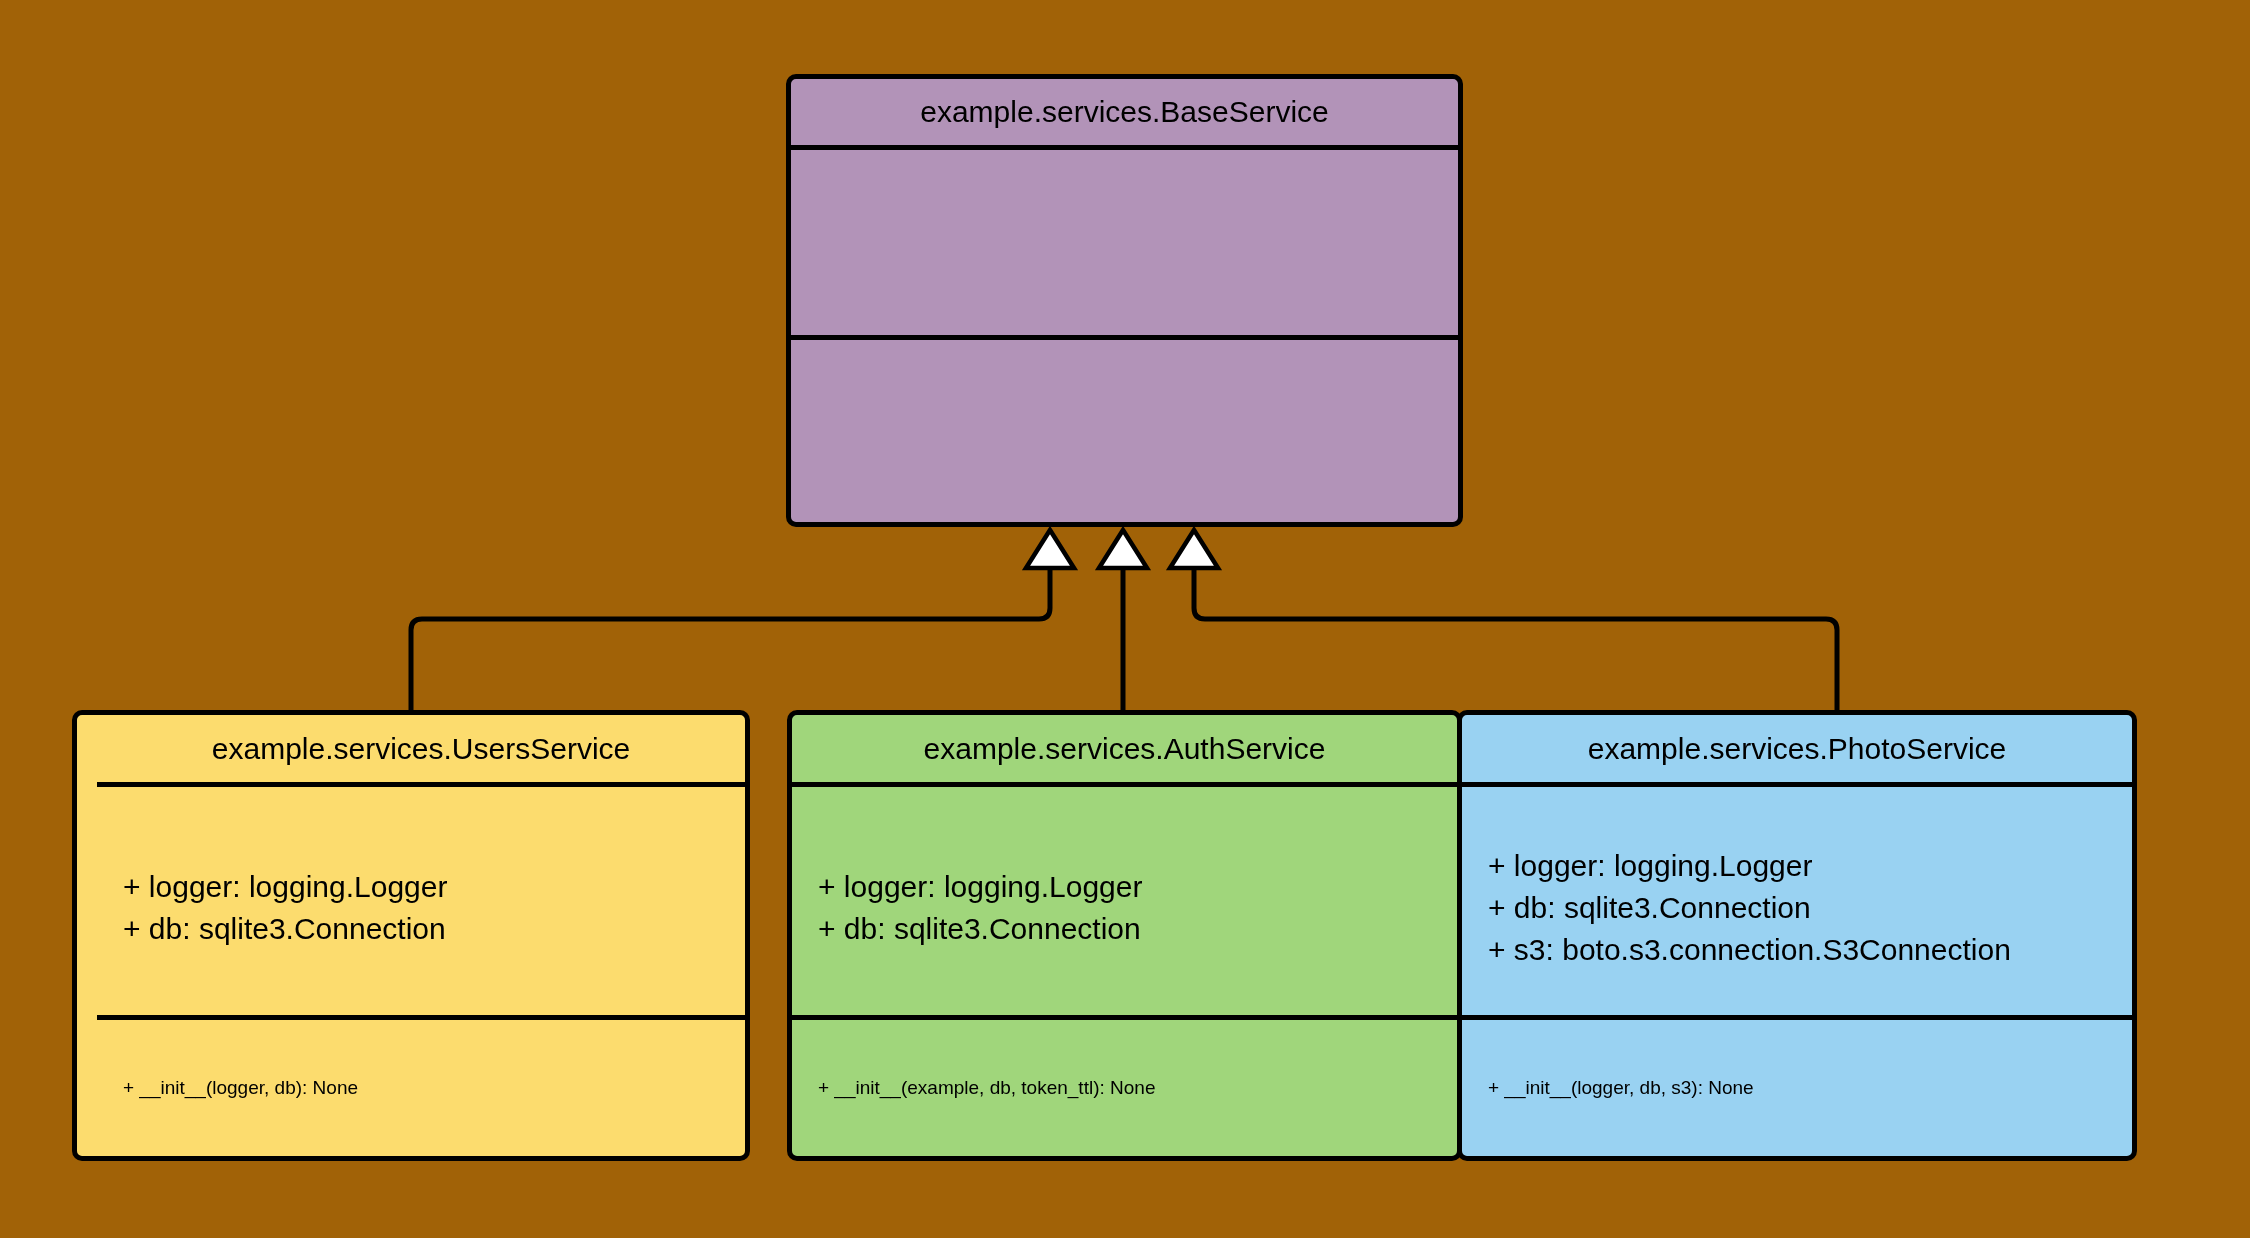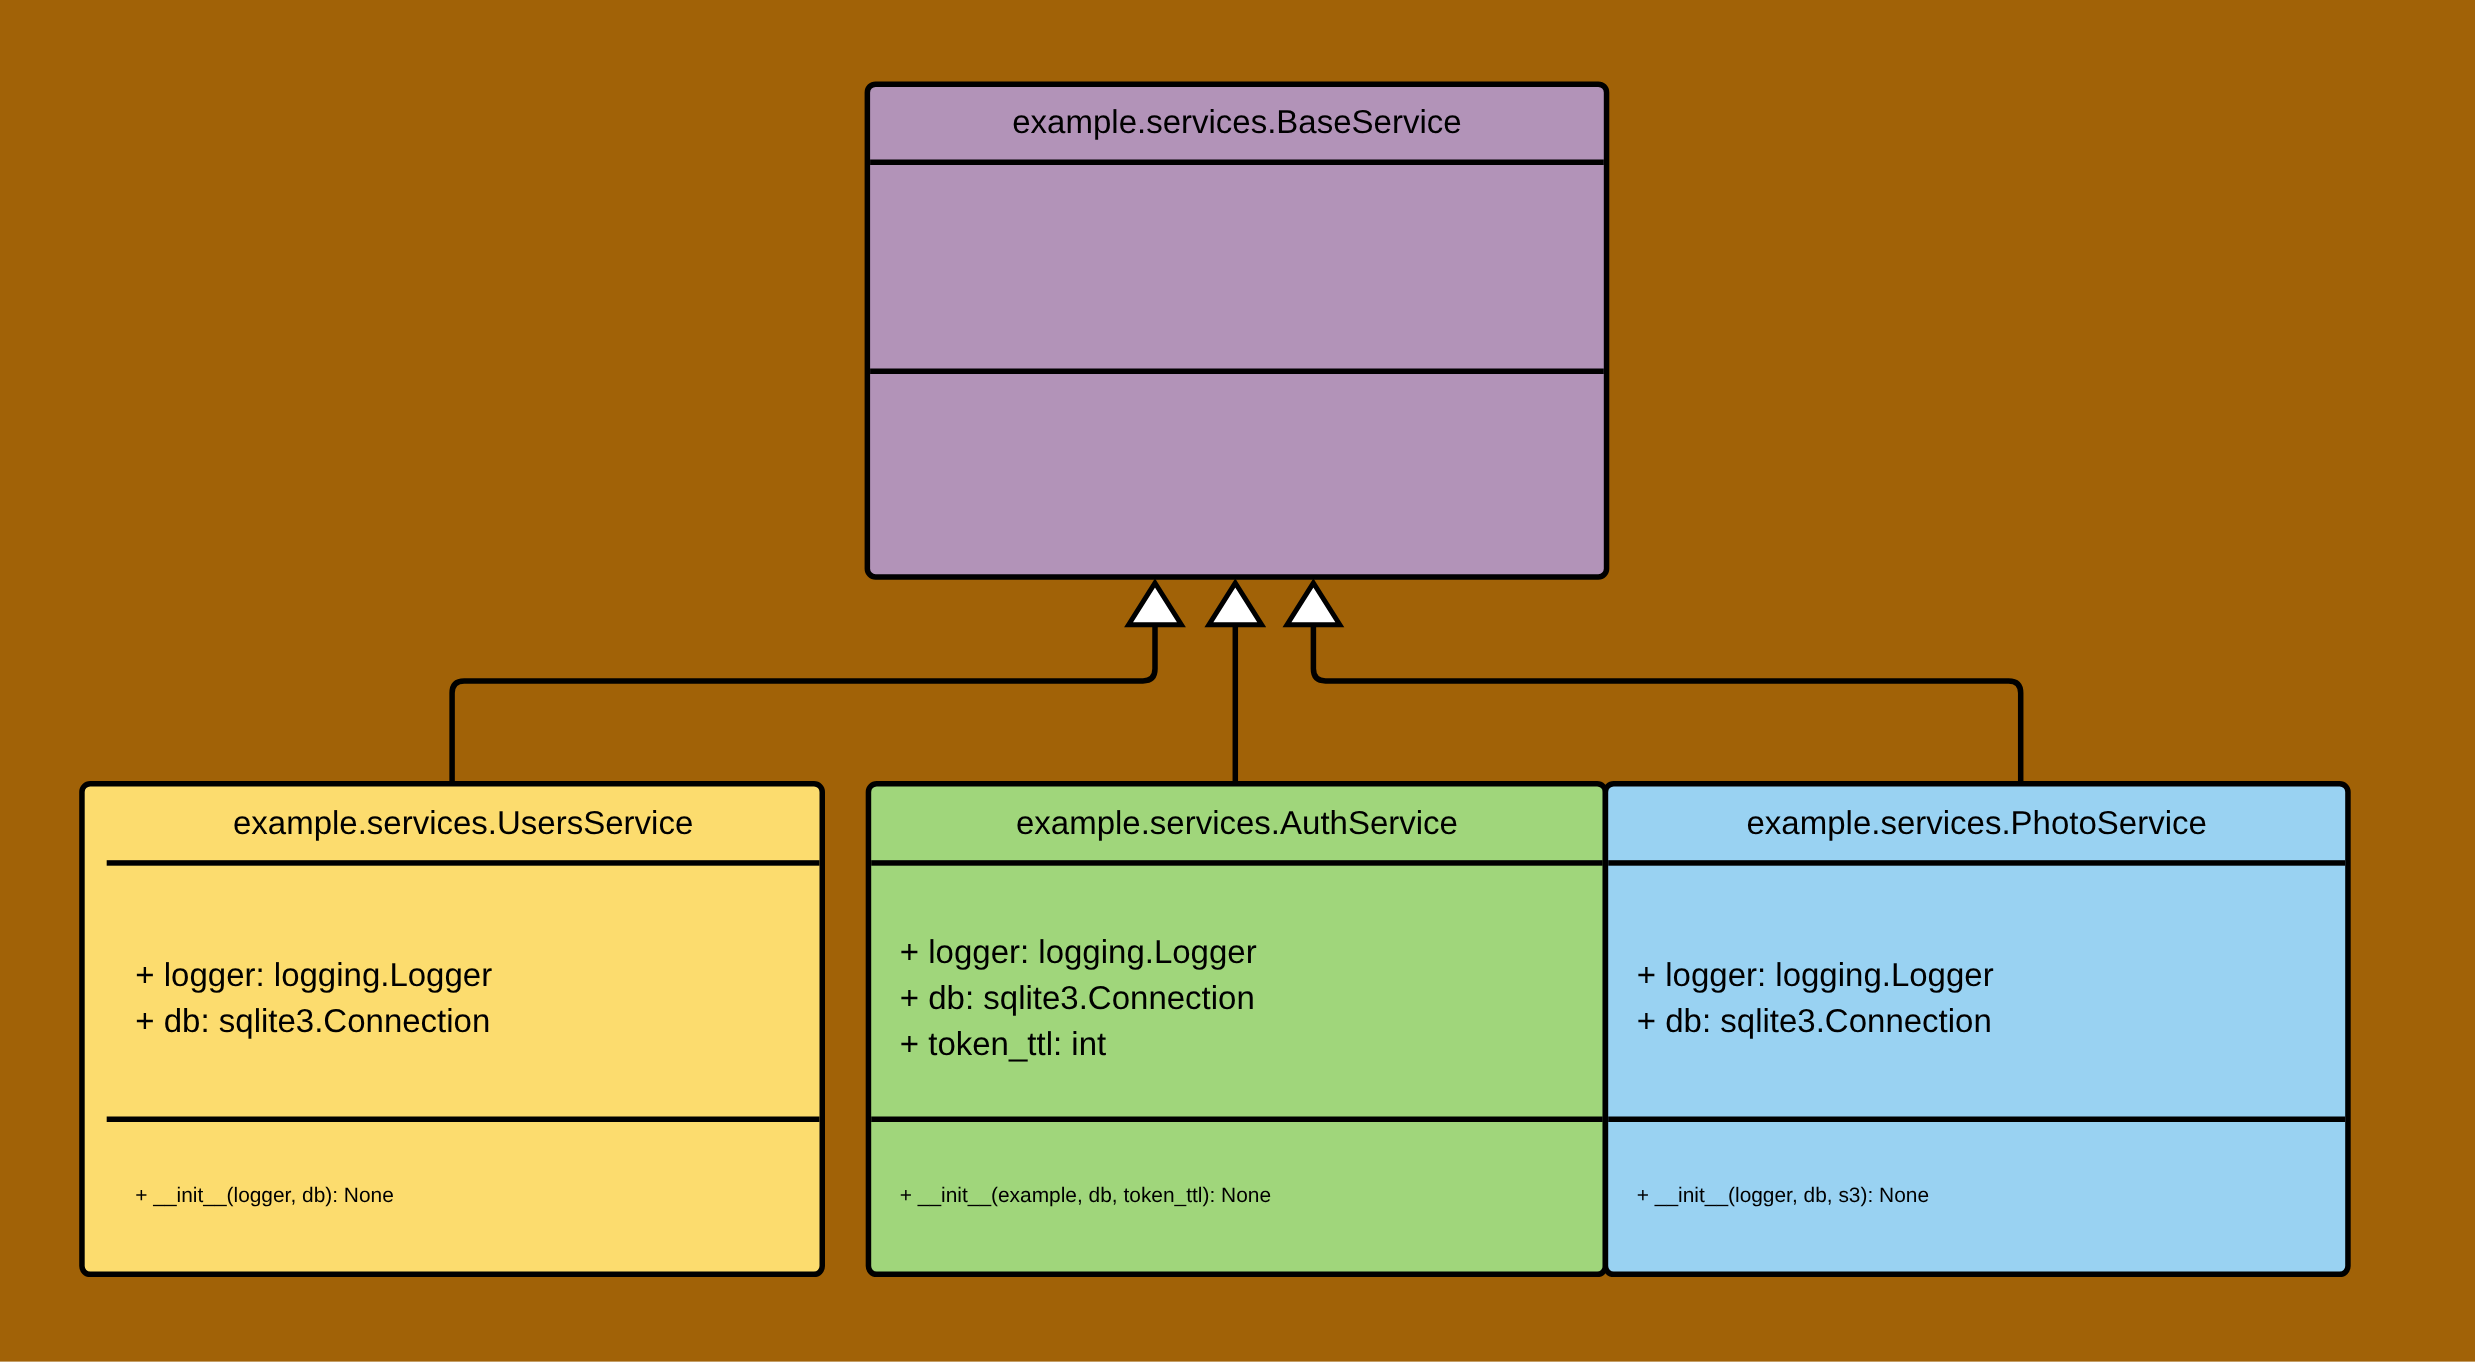--- a/index.html
+++ b/index.html
@@ -124,31 +124,31 @@
     <div class="uml-methods">
       <div class="uml-line">+ __init__(logger, db): None</div>
     </div>
   </div>
 
   <div class="uml-class" id="class-auth" style="background-color: rgb(160, 214, 123);">
     <div class="uml-title">example.services.AuthService</div>
     <div class="uml-attrs">
       <div class="uml-line">+ logger: logging.Logger</div>
       <div class="uml-line">+ db: sqlite3.Connection</div>
-      <div class="uml-line">+ token_ttl: int</div>
     </div>
     <div class="uml-methods">
       <div class="uml-line">+ __init__(example, db, token_ttl): None</div>
     </div>
   </div>
 
   <div class="uml-class" id="class-photo" style="background-color: rgb(153, 210, 242);">
     <div class="uml-title">example.services.PhotoService</div>
     <div class="uml-attrs">
       <div class="uml-line">+ logger: logging.Logger</div>
       <div class="uml-line">+ db: sqlite3.Connection</div>
+      <div class="uml-line">+ s3: boto.s3.connection.S3Connection</div>
     </div>
     <div class="uml-methods">
       <div class="uml-line">+ __init__(logger, db, s3): None</div>
     </div>
   </div>
 
 </div>
 
 </body></html>

